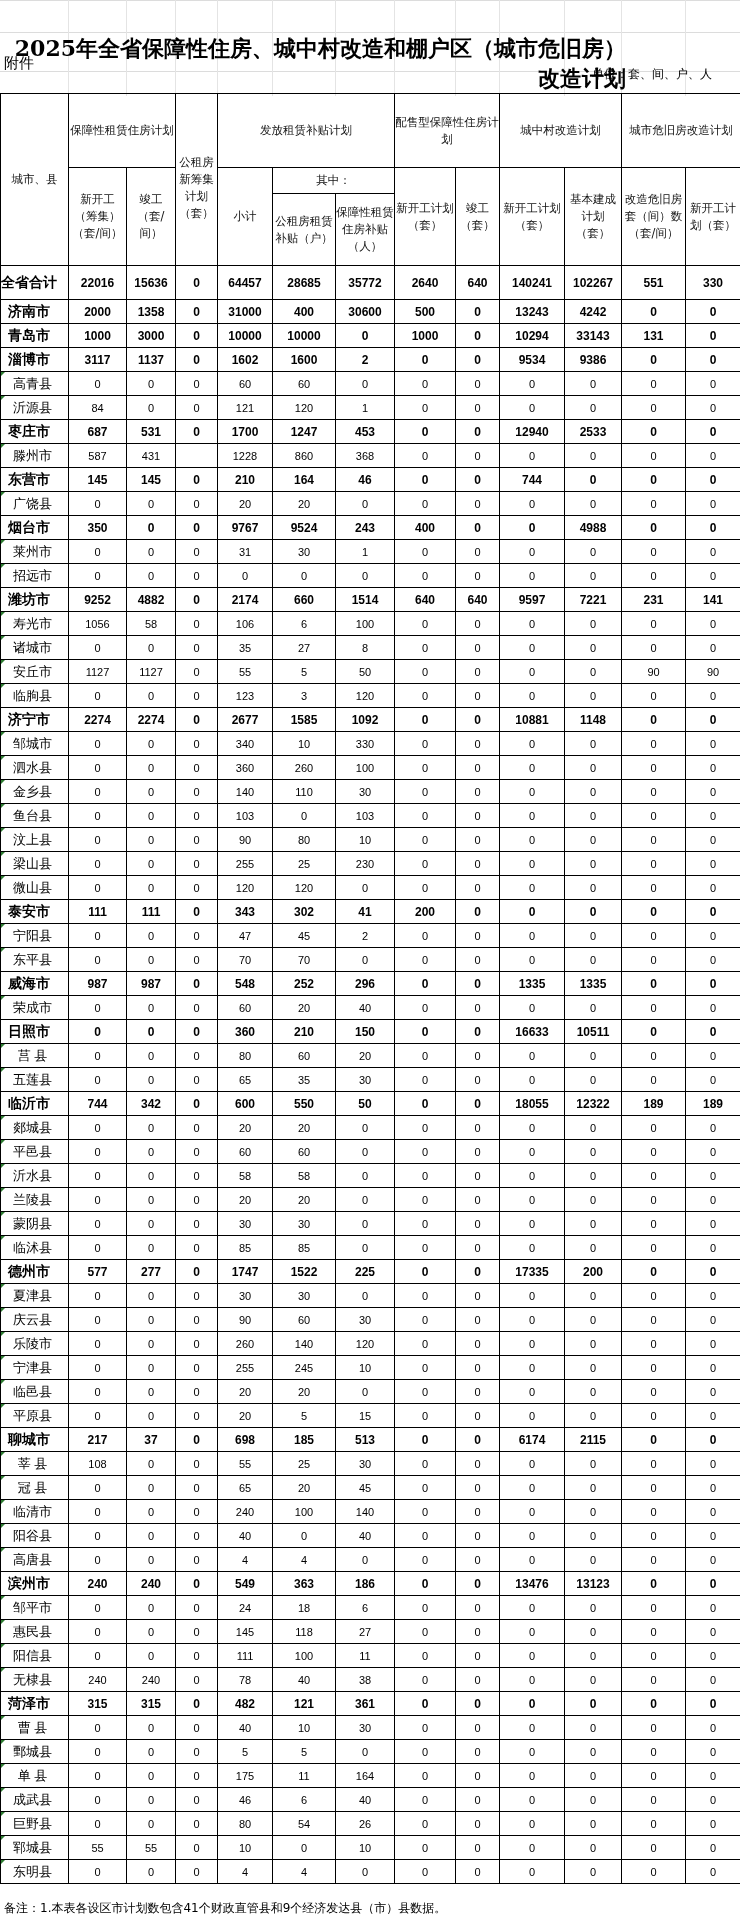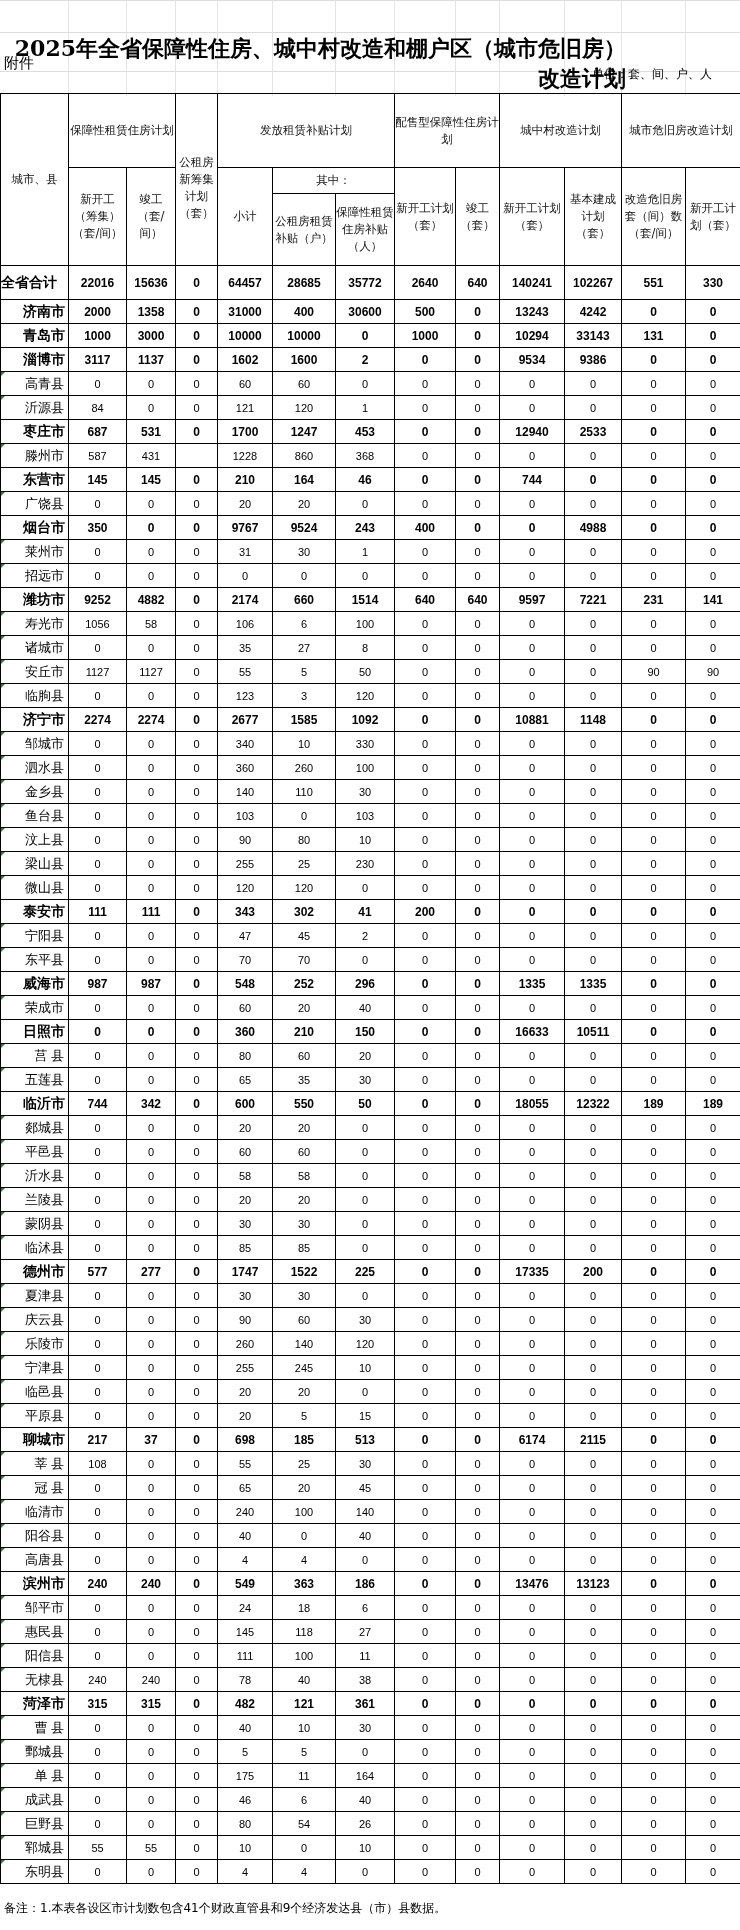--- a/index.html
+++ b/index.html
@@ -10,24 +10,24 @@
   .attach { position:absolute; left:4px; top:6px; font-size:15px;margin-top:48px; }
   .title { position:absolute; left:0; top:34px; width:626px; text-align:right;
     font-family:"DejaVu Serif","Liberation Serif",serif; font-size:22px; font-weight:bold; letter-spacing:0px; }
   .unit { position:absolute; right:28px; top:66px; font-size:12px; }
   table.main { position:absolute; left:0; top:93px; width:740px; border-collapse:collapse; table-layout:fixed; }
   table.main td, table.main th { border:1px solid #000; text-align:center; vertical-align:middle; padding:0; font-weight:normal; }
   thead th { font-size:11.5px; line-height:17px; color:#111; }
   tbody td { height:23px; font-size:11px; font-family:"Liberation Sans Narrow","Liberation Sans",sans-serif; }
   tbody tr.total td { height:33px; }
   tbody tr.city td { font-weight:bold; font-size:12px; }
-  tbody tr.city td.name { font-size:14px; text-align:left; padding-left:22px; }
+  tbody tr.city td.name { font-size:14px; text-align:left; padding-left:7px; }
   tbody tr.total td.name { font-size:14px; text-align:left; padding-left:0; font-weight:bold; }
   tbody tr.total td { font-weight:bold; font-size:12px;text-align:center; }
-  tbody tr.county td.name { text-align:right; padding-right:4px; font-size:13px; position:relative; }
+  tbody tr.county td.name { padding-right:4px; font-size:13px; position:relative; }
   tbody tr.county td.name::before { content:""; position:absolute; left:0; top:0; border-top:4px solid #2e7d32; border-right:4px solid transparent; }
   .footnote { position:absolute; left:4px; top:1900px; font-size:12px; }
 </style>
 </head>
 <body>
 
 <div class="gline-h" style="top:0"></div>
 <div class="gline-h" style="top:32px"></div>
 <div class="gline-h" style="top:71px"></div>
 <div class="gline-v" style="left:68px"></div>

